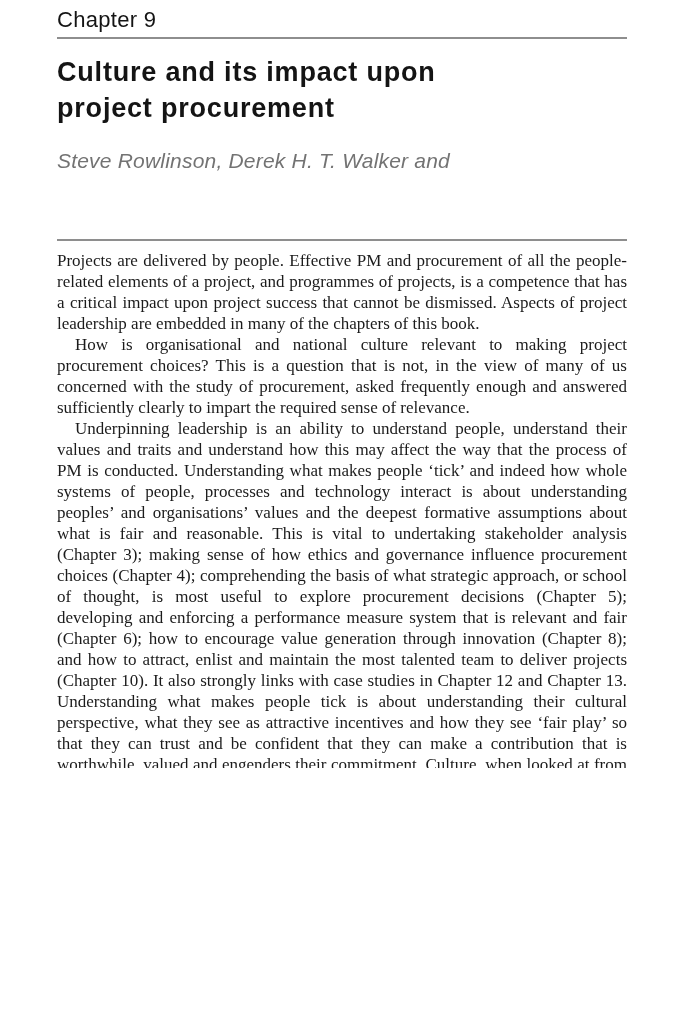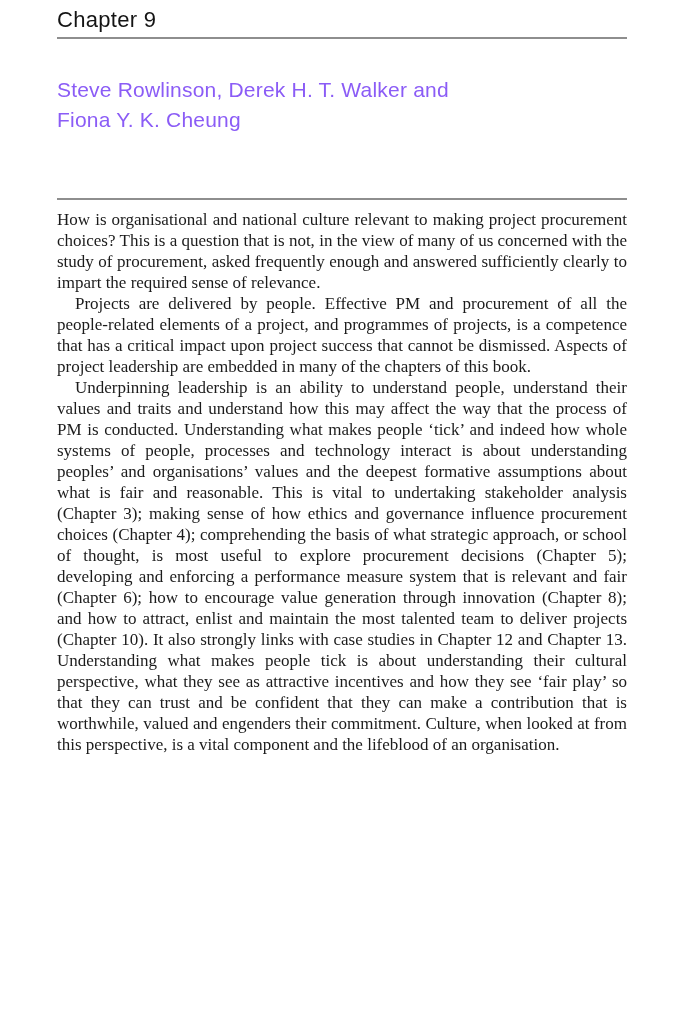--- a/index.html
+++ b/index.html
@@ -43,25 +43,26 @@
     line-height: 36px;
     letter-spacing: 0.8px;
     color: #141414;
     margin: 15px 0 0 0;
   }
   .chapter-title .title-line {
     display: block;
   }
   .authors {
     font-family: "Liberation Sans", sans-serif;
+    font-style: italic;
     font-size: 21px;
     line-height: 30px;
     letter-spacing: 0.2px;
-    color: #8b5cf6;
-    margin-top: 36px;
+    color: #737373;
+    margin-top: 20px;
   }
   .authors .author-line {
     display: block;
   }
   .section-heading {
     font-family: "Liberation Sans", sans-serif;
     font-weight: bold;
     font-size: 20px;
     line-height: 26px;
     letter-spacing: 0.6px;
@@ -88,28 +89,31 @@
 </style>
 </head>
 <body>
 
 <div class="page">
 
   <div class="chapter-label">Chapter 9</div>
 
   <hr class="rule rule-top">
 
+  <h1 class="chapter-title">
+    <span class="title-line">Culture and its impact upon</span>
+    <span class="title-line">project procurement</span>
+  </h1>
 
   <div class="authors">
     <span class="author-line">Steve Rowlinson, Derek H. T. Walker and</span>
-    <span class="author-line">Fiona Y. K. Cheung</span>
   </div>
 
   <hr class="rule rule-mid">
 
 
   <div class="body-text">
+    <p>Projects are delivered by people. Effective PM and procurement of all the people-related elements of a project, and programmes of projects, is a competence that has a critical impact upon project success that cannot be dismissed. Aspects of project leadership are embedded in many of the chapters of this book.</p>
     <p>How is organisational and national culture relevant to making project procurement choices? This is a question that is not, in the view of many of us concerned with the study of procurement, asked frequently enough and answered sufficiently clearly to impart the required sense of relevance.</p>
-    <p>Projects are delivered by people. Effective PM and procurement of all the people-related elements of a project, and programmes of projects, is a competence that has a critical impact upon project success that cannot be dismissed. Aspects of project leadership are embedded in many of the chapters of this book.</p>
     <p>Underpinning leadership is an ability to understand people, understand their values and traits and understand how this may affect the way that the process of PM is conducted. Understanding what makes people ‘tick’ and indeed how whole systems of people, processes and technology interact is about understanding peoples’ and organisations’ values and the deepest formative assumptions about what is fair and reasonable. This is vital to undertaking stakeholder analysis (Chapter 3); making sense of how ethics and governance influence procurement choices (Chapter 4); comprehending the basis of what strategic approach, or school of thought, is most useful to explore procurement decisions (Chapter 5); developing and enforcing a performance measure system that is relevant and fair (Chapter 6); how to encourage value generation through innovation (Chapter 8); and how to attract, enlist and maintain the most talented team to deliver projects (Chapter 10). It also strongly links with case studies in Chapter 12 and Chapter 13. Understanding what makes people tick is about understanding their cultural perspective, what they see as attractive incentives and how they see ‘fair play’ so that they can trust and be confident that they can make a contribution that is worthwhile, valued and engenders their commitment. Culture, when looked at from this perspective, is a vital component and the lifeblood of an organisation.</p>
   </div>
 
 </div>
 
 </body></html>

